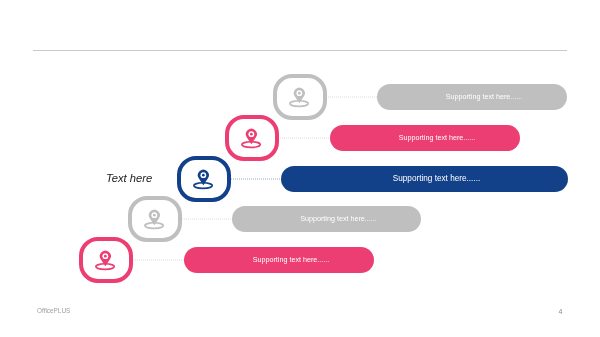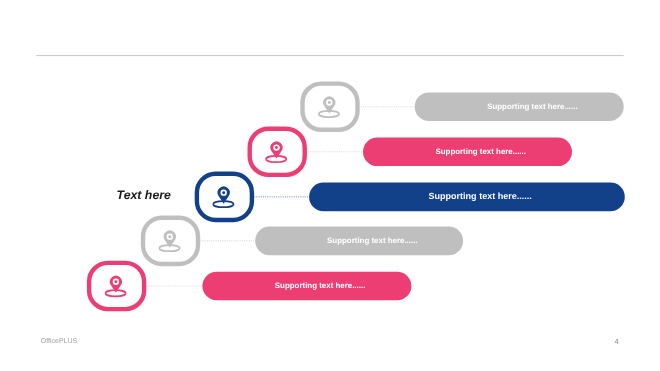--- a/index.html
+++ b/index.html
@@ -8,27 +8,27 @@
   .slide{position:absolute;left:0;top:0;width:600px;height:337px;background:#ffffff;overflow:hidden;}
 
   .divider{position:absolute;left:33px;top:50px;width:534px;height:1.2px;background:#cacaca;}
 
   .footer-left{transform:translateZ(0);position:absolute;left:37px;top:307px;
                font-size:6.4px;color:#a0a0a0;white-space:nowrap;}
   .footer-right{transform:translateZ(0);position:absolute;left:558.6px;top:307.5px;
                 font-size:7px;color:#8a8a8a;white-space:nowrap;}
 
   .title{transform:translateZ(0);position:absolute;left:106px;top:172px;font-size:11.2px;
-         font-weight:bold;font-style:italic;color:#1b1b1b;white-space:nowrap;}
+         font-weight:normal;font-style:italic;color:#1b1b1b;white-space:nowrap;}
 
   .row{position:absolute;left:0;top:0;}
 
   .bar{position:absolute;border-radius:999px;display:flex;align-items:center;justify-content:center;height:26px;}
   .bar span{transform:translateZ(0);color:#ffffff;white-space:nowrap;position:relative;top:-0.5px;
-            font-size:7.2px;font-weight:bold;margin-left:24px;}
+            font-size:7.2px;font-weight:normal;margin-left:24px;}
   .bar.lead span{font-size:8.2px;}
 
   .badge{position:absolute;box-sizing:border-box;background:#ffffff;border-style:solid;
          border-width:4.1px;border-radius:19px;width:54px;height:46px;}
 
   .pin{position:absolute;width:22px;height:22px;}
   .conn{position:absolute;height:2px;width:51px;}
 
   
   #row-1 .bar{left:377px;top:84px;width:190px;}

